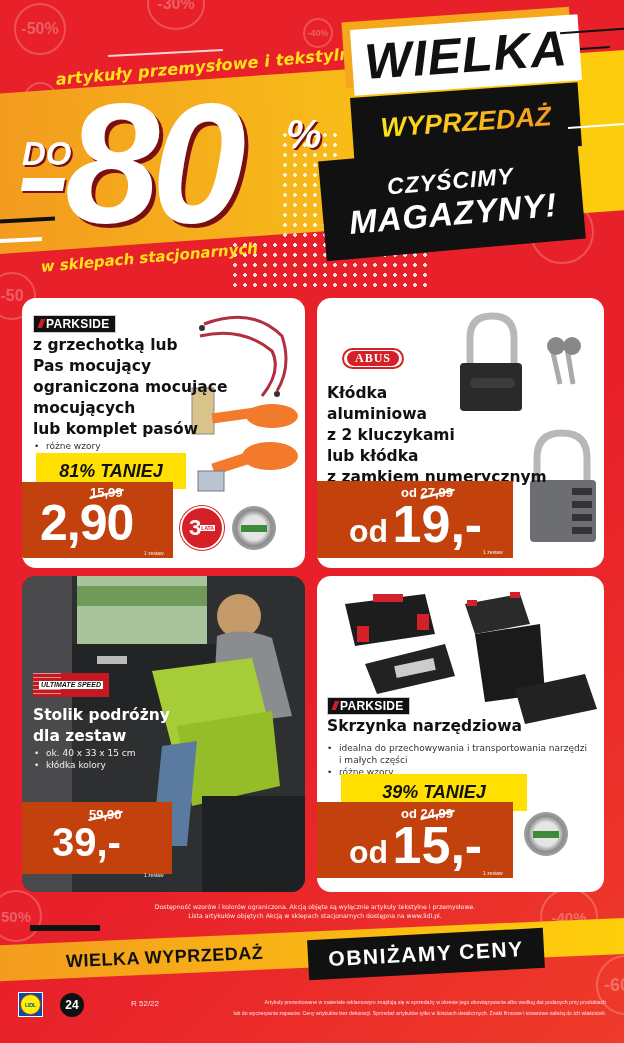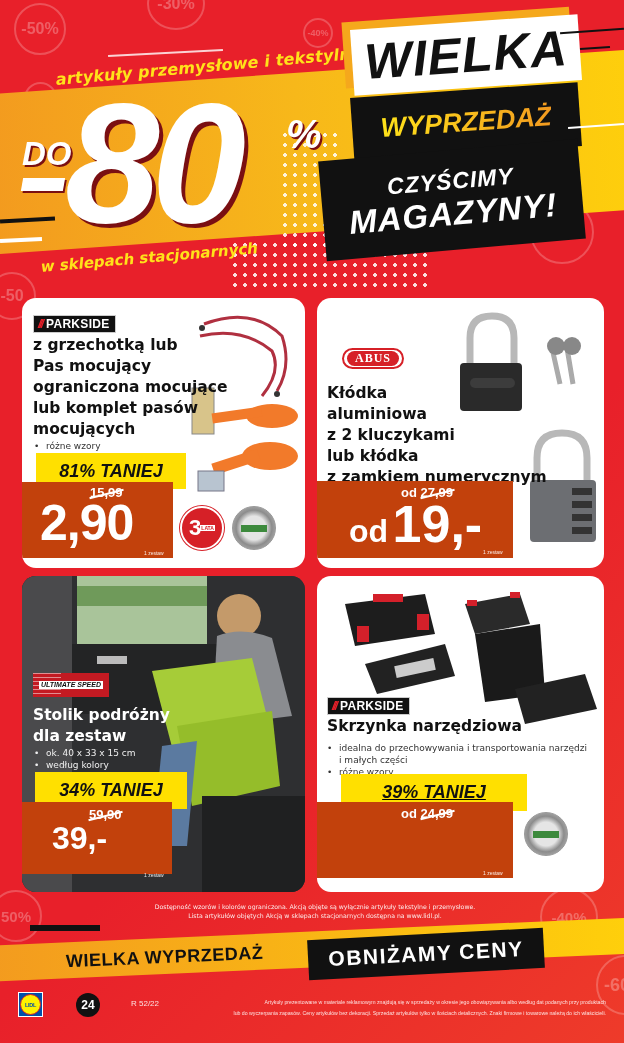--- a/index.html
+++ b/index.html
@@ -94,21 +94,21 @@
     transform: rotate(-2.5deg); transform-origin: left top; }
   .footer-wielka { position: absolute; left: 66px; top: 947px; font-family: "Liberation Sans", sans-serif; font-weight: 900; font-size: 18px; color: #111;
     transform: rotate(-2.5deg); letter-spacing: 0.5px; }
   .footer-obniz { position: absolute; left: 308px; top: 934px; width: 236px; height: 40px; background: #111; transform: rotate(-3deg);
     display: flex; align-items: center; justify-content: center; }
   .footer-obniz span { color: #fff; font-family: "Liberation Sans", sans-serif; font-weight: 900; font-size: 21px; letter-spacing: 1.5px; }
   .lidl-logo { position: absolute; left: 18px; top: 992px; width: 25px; height: 25px; background: #0050aa; border: 1px solid #fff; display: flex; align-items: center; justify-content: center; }
   .lidl-logo .ring { width: 21px; height: 21px; border-radius: 50%; background: #fff200; border: 1.5px solid #d62027; display: flex; align-items: center; justify-content: center;
     font-family: "Liberation Sans", sans-serif; font-weight: 900; font-size: 5.5px; color: #0050aa; letter-spacing: -0.3px; }
   .page-num { position: absolute; left: 60px; top: 993px; width: 24px; height: 24px; border-radius: 50%; background: #111; color: #fff;
-    font-family: "Liberation Sans", sans-serif; font-weight: bold; font-size: 12px; display: flex; align-items: center; justify-content: center; margin-left: 16px; }
+    font-family: "Liberation Sans", sans-serif; font-weight: bold; font-size: 12px; display: flex; align-items: center; justify-content: center; }
   .edition { position: absolute; left: 95px; top: 999px; color: rgba(255,255,255,0.85); font-family: "Liberation Sans", sans-serif; font-size: 8px; padding-left: 36px; }
   .legal { position: absolute; left: 96px; top: 997px; width: 510px; color: rgba(255,255,255,0.85); font-family: "Liberation Sans", sans-serif; font-size: 5.2px; line-height: 11px; text-align: right; }
 </style>
 </head>
 <body>
 
 <div class="page">
 
   <div class="pct-circle" style="left:14px;top:3px;width:52px;height:52px;font-size:16px;">
       <span>-50%</span>
@@ -175,22 +175,22 @@
         <rect x="30" y="104" width="50" height="10" fill="#f27a2a" transform="rotate(-8 55 109)"></rect>
         <ellipse cx="88" cy="150" rx="28" ry="14" fill="#f27a2a"></ellipse>
         <rect x="30" y="150" width="48" height="12" fill="#f27a2a" transform="rotate(-18 54 156)"></rect>
         <rect x="16" y="165" width="26" height="20" fill="#b8c4d0" stroke="#778"></rect>
       </svg>
     </div>
     <div class="title" style="left:11px;top:37px;">
       <div>z grzechotką lub</div>
       <div>Pas mocujący</div>
       <div>ograniczona mocujące</div>
+      <div>mocujących</div>
       <div>lub komplet pasów</div>
-      <div>mocujących</div>
     </div>
     <ul class="bullets" style="left:12px;top:142px;">
       <li>różne wzory</li>
     </ul>
     <div class="discount" style="left:14px;top:155px;width:150px;height:36px;">
       <span>81% TANIEJ</span>
     </div>
     <div class="pricebox" style="left:0;top:184px;width:151px;height:76px;">
       <div class="old-price" style="left:68px;top:3px;"><span class="strike">15,99</span></div>
       <div class="new-price" style="left:18px;top:16px;font-size:50px;letter-spacing:-1px;">2,90</div>
@@ -264,28 +264,25 @@
     </div>
     <div class="brand brand-us" style="left:11px;top:97px;">
       <b style="font-size:7px;line-height:8px;">ULTIMATE SPEED</b>
     </div>
     <div class="title" style="left:11px;top:129px;color:#fff;">
       <div>Stolik podróżny</div>
       <div>dla zestaw</div>
     </div>
     <ul class="bullets" style="left:12px;top:171px;color:#eee;">
       <li>ok. 40 x 33 x 15 cm</li>
-      <li>według kolory</li>
+      <li>kłódka kolory</li>
     </ul>
-    <div class="discount" style="left:13px;top:196px;width:152px;height:37px;">
-      <span>34% TANIEJ</span>
-    </div>
     <div class="pricebox" style="left:0;top:226px;width:150px;height:72px;">
       <div class="old-price" style="left:67px;top:5px;"><span class="strike">59,90</span></div>
-      <div class="new-price" style="left:30px;top:20px;font-size:32px;">39,-</div>
+      <div class="new-price" style="left:30px;top:20px;font-size:40px;">39,-</div>
       <div class="unit" style="left:122px;top:70px;">1 zestaw</div>
     </div>
   </div>
 
   <div class="card" style="left:317px;top:576px;width:287px;height:316px;">
     <div class="ph" style="left:18px;top:8px;width:266px;height:140px;">
       <svg width="266" height="140" viewBox="0 0 266 140">
         <path d="M10 20 L90 10 L100 50 L20 62 Z" fill="#1d1d1d"></path>
         <rect x="38" y="10" width="30" height="8" fill="#d4202a"></rect>
         <rect x="22" y="42" width="12" height="16" fill="#d4202a"></rect>
@@ -304,27 +301,31 @@
         <span>PARKSIDE</span>
     </div>
     <div class="title" style="left:10px;top:140px;">
       <div>Skrzynka narzędziowa</div>
     </div>
     <ul class="bullets" style="left:10px;top:166px;">
       <li>idealna do przechowywania i transportowania narzędzi</li>
       <li class="cont">i małych części</li>
       <li>różne wzory</li>
     </ul>
-    <div class="discount" style="left:24px;top:198px;width:186px;height:37px;text-decoration:underline;">
+    <div class="discount" style="left:24px;top:198px;width:186px;height:37px;">
       <span>39% TANIEJ</span>
     </div>
     <div class="pricebox" style="left:0;top:226px;width:196px;height:76px;">
       <div class="old-price" style="left:84px;top:4px;">
         <span>od</span>
         <span class="strike">24,99</span>
+      </div>
+      <div class="new-price" style="left:32px;top:17px;">
+        <span class="od">od</span>
+        <span style="font-size:52px;">15,-</span>
       </div>
       <div class="unit" style="left:166px;top:68px;">1 zestaw</div>
     </div>
     <div class="seal-green" style="left:207px;top:236px;">
         <i></i>
       </div>
   </div>
 
   <div class="disclaimer">
     <div>Dostępność wzorów i kolorów ograniczona. Akcją objęte są wyłącznie artykuły tekstylne i przemysłowe.</div>

